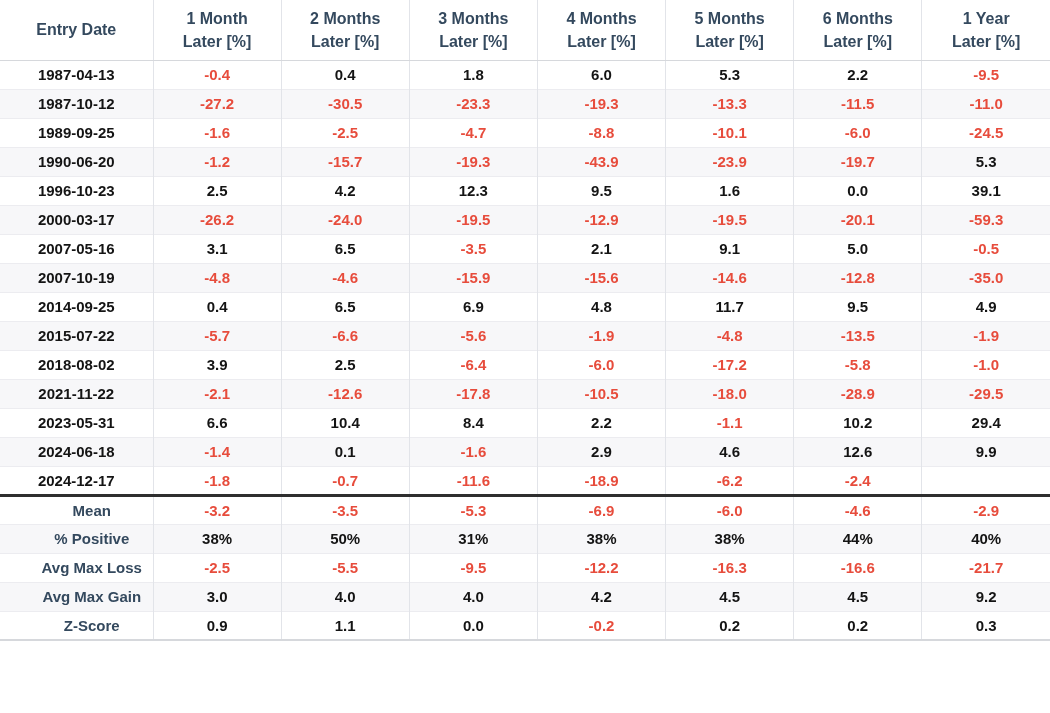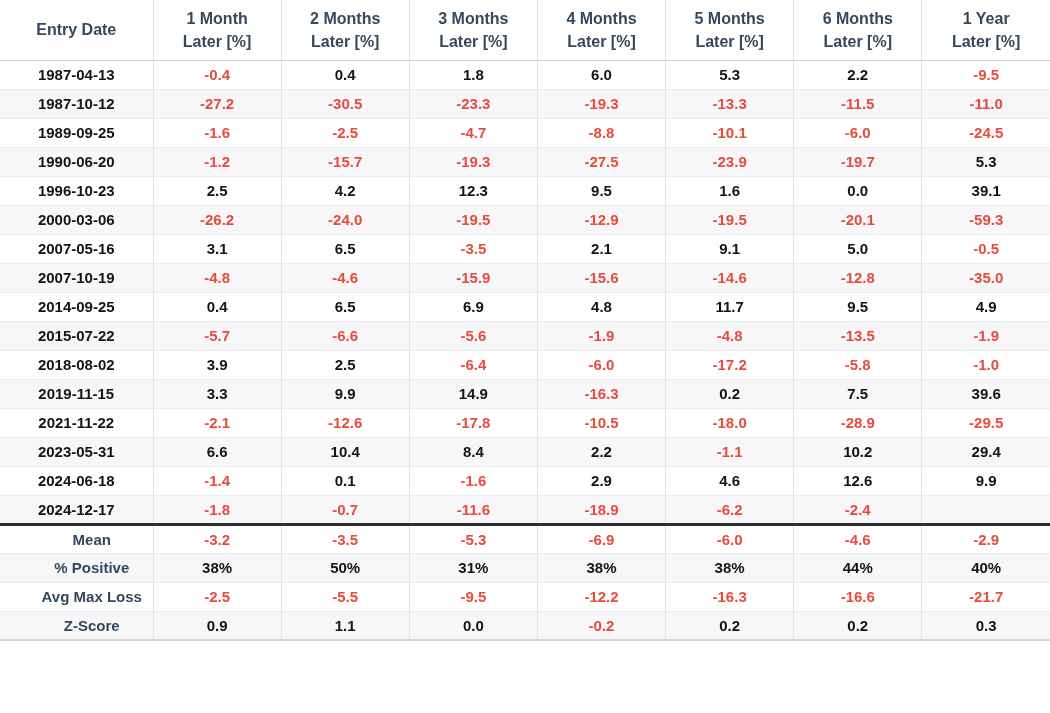--- a/index.html
+++ b/index.html
@@ -114,37 +114,37 @@
         <td class="neg">-8.8</td>
         <td class="neg">-10.1</td>
         <td class="neg">-6.0</td>
         <td class="neg">-24.5</td>
       </tr>
       <tr>
         <td class="entry-cell">1990-06-20</td>
         <td class="neg">-1.2</td>
         <td class="neg">-15.7</td>
         <td class="neg">-19.3</td>
-        <td class="neg">-27.5</td>
+        <td class="neg">-43.9</td>
         <td class="neg">-23.9</td>
         <td class="neg">-19.7</td>
         <td>5.3</td>
       </tr>
       <tr>
         <td class="entry-cell">1996-10-23</td>
         <td>2.5</td>
         <td>4.2</td>
         <td>12.3</td>
         <td>9.5</td>
         <td>1.6</td>
         <td>0.0</td>
         <td>39.1</td>
       </tr>
       <tr>
-        <td class="entry-cell">2000-03-06</td>
+        <td class="entry-cell">2000-03-17</td>
         <td class="neg">-26.2</td>
         <td class="neg">-24.0</td>
         <td class="neg">-19.5</td>
         <td class="neg">-12.9</td>
         <td class="neg">-19.5</td>
         <td class="neg">-20.1</td>
         <td class="neg">-59.3</td>
       </tr>
       <tr>
         <td class="entry-cell">2007-05-16</td>
@@ -190,30 +190,20 @@
         <td class="entry-cell">2018-08-02</td>
         <td>3.9</td>
         <td>2.5</td>
         <td class="neg">-6.4</td>
         <td class="neg">-6.0</td>
         <td class="neg">-17.2</td>
         <td class="neg">-5.8</td>
         <td class="neg">-1.0</td>
       </tr>
       <tr>
-        <td class="entry-cell">2019-11-15</td>
-        <td>3.3</td>
-        <td>9.9</td>
-        <td>14.9</td>
-        <td class="neg">-16.3</td>
-        <td>0.2</td>
-        <td>7.5</td>
-        <td>39.6</td>
-      </tr>
-      <tr>
         <td class="entry-cell">2021-11-22</td>
         <td class="neg">-2.1</td>
         <td class="neg">-12.6</td>
         <td class="neg">-17.8</td>
         <td class="neg">-10.5</td>
         <td class="neg">-18.0</td>
         <td class="neg">-28.9</td>
         <td class="neg">-29.5</td>
       </tr>
       <tr>
@@ -272,20 +262,30 @@
         <td class="entry-cell">Avg Max Loss</td>
         <td class="neg">-2.5</td>
         <td class="neg">-5.5</td>
         <td class="neg">-9.5</td>
         <td class="neg">-12.2</td>
         <td class="neg">-16.3</td>
         <td class="neg">-16.6</td>
         <td class="neg">-21.7</td>
       </tr>
       <tr>
+        <td class="entry-cell">Avg Max Gain</td>
+        <td>3.0</td>
+        <td>4.0</td>
+        <td>4.0</td>
+        <td>4.2</td>
+        <td>4.5</td>
+        <td>4.5</td>
+        <td>9.2</td>
+      </tr>
+      <tr>
         <td class="entry-cell">Z-Score</td>
         <td>0.9</td>
         <td>1.1</td>
         <td>0.0</td>
         <td class="neg">-0.2</td>
         <td>0.2</td>
         <td>0.2</td>
         <td>0.3</td>
       </tr>
     </tbody>

